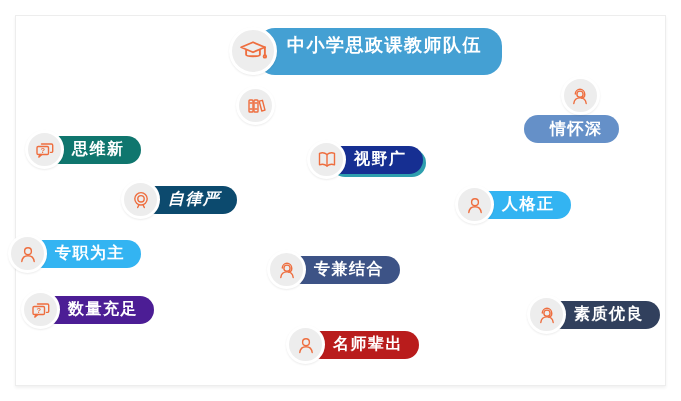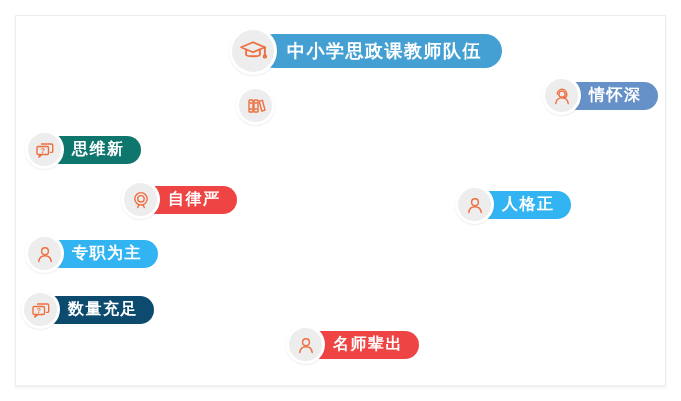--- a/index.html
+++ b/index.html
@@ -11,32 +11,32 @@
   .circle{position:relative;z-index:2;display:flex;align-items:center;justify-content:center;
           width:33px;height:33px;border-radius:50%;background:#ededed;border:3px solid #ffffff;
           box-sizing:content-box;color:var(--glyph,#ee6e3f);box-shadow:0 1px 2px rgba(0,0,0,0.08);}
   .circle svg{width:24px;height:24px;display:block;}
   .pill{position:relative;z-index:1;margin-left:-18px;display:flex;align-items:center;
         height:28px;padding:0 16px 0 26px;border-radius:15px;
         color:#ffffff;font-weight:bold;font-size:16px;letter-spacing:1.5px;white-space:nowrap;}
   
   .badge.big .circle{width:42px;height:42px;}
   .badge.big .circle svg{width:30px;height:30px;}
-  .badge.big .pill{height:34px;border-radius:18px;font-size:18px;padding:0 20px 0 30px;margin-left:-20px;}
+  .badge.big .pill{height:34px;border-radius:18px;font-size:18px;padding:0 20px 13px 30px;margin-left:-20px;}
   
   .badge.teal-shadow .pill{box-shadow:3px 3px 0 0 var(--teal,#2e9fae);}
   
   .b0{left:229px;top:27px;}
   .b1{left:236px;top:86px;}
-  .b2{left:542px;top:76px;}
+  .b2{left:542px;top:76px;flex-direction:column;}
   .b3{left:25px;top:130px;}
   .b4{left:307px;top:140px;}
   .b5{left:121px;top:180px;}
   .b6{left:455px;top:185px;}
-  .b7{left:25px;top:234px;}
+  .b7{left:8px;top:234px;}
   .b8{left:267px;top:250px;}
   .b9{left:21px;top:290px;}
   .b10{left:527px;top:295px;}
   .b11{left:286px;top:325px;}
 </style>
 </head>
 <body>
 
 <div class="stage">
   <div class="frame"></div>
@@ -82,30 +82,39 @@
       <svg viewBox="0 0 24 24" fill="none" stroke="currentColor" stroke-width="1.4" stroke-linejoin="round" stroke-linecap="round">
         <path d="M8.5 6 h10 a1.2 1.2 0 0 1 1.2 1.2 v6 a1.2 1.2 0 0 1 -1.2 1.2 h-1"></path>
         <rect x="4" y="8.5" width="11.5" height="8" rx="1.2"></rect>
         <path d="M7 16.5 l-1.2 2.6 l3 -2.6"></path>
         <text x="9.7" y="14.8" font-size="7.5" font-weight="bold" fill="currentColor" stroke="none" text-anchor="middle">?</text>
       </svg>
     </span>
     <span class="pill" style="background-color: #0f766e;">思维新</span>
   </div>
 
+  <div class="badge teal-shadow b4">
+    <span class="circle">
+      <svg viewBox="0 0 24 24" fill="none" stroke="currentColor" stroke-width="1.4" stroke-linejoin="round" stroke-linecap="round">
+        <path d="M12 6.5 C10 4.8 7 4.5 4.5 5.3 V16.8 C7 16 10 16.3 12 18 C14 16.3 17 16 19.5 16.8 V5.3 C17 4.5 14 4.8 12 6.5 Z"></path>
+        <path d="M12 6.5 V18"></path>
+      </svg>
+    </span>
+    <span class="pill" style="background-color: rgb(22, 47, 146);">视野广</span>
+  </div>
 
   <div class="badge b5">
     <span class="circle">
       <svg viewBox="0 0 24 24" fill="none" stroke="currentColor" stroke-width="1.4" stroke-linejoin="round" stroke-linecap="round">
         <circle cx="12" cy="10.8" r="6.2"></circle>
         <circle cx="12" cy="10.8" r="3.2"></circle>
         <path d="M10 16.6 l-1.3 2.9 M14 16.6 l1.3 2.9"></path>
       </svg>
     </span>
-    <span class="pill" style="background-color: #ef4444;">自律严</span>
+    <span class="pill" style="background-color: #0c4a6e; font-style: italic;">自律严</span>
   </div>
 
   <div class="badge b6">
     <span class="circle">
       <svg viewBox="0 0 24 24" fill="none" stroke="currentColor" stroke-width="1.4" stroke-linecap="round">
         <circle cx="12" cy="9.2" r="3.4"></circle>
         <path d="M5.8 19.5 C6.3 15.2 9 13.7 12 13.7 C15 13.7 17.7 15.2 18.2 19.5"></path>
       </svg>
     </span>
     <span class="pill" style="background-color: rgb(51, 180, 242); text-align: right;">人格正</span>
@@ -114,36 +123,58 @@
   <div class="badge b7">
     <span class="circle">
       <svg viewBox="0 0 24 24" fill="none" stroke="currentColor" stroke-width="1.4" stroke-linecap="round">
         <circle cx="12" cy="9.2" r="3.4"></circle>
         <path d="M5.8 19.5 C6.3 15.2 9 13.7 12 13.7 C15 13.7 17.7 15.2 18.2 19.5"></path>
       </svg>
     </span>
     <span class="pill" style="background-color: rgb(51, 180, 242);">专职为主</span>
   </div>
 
+  <div class="badge b8">
+    <span class="circle">
+      <svg viewBox="0 0 24 24" fill="none" stroke="currentColor" stroke-width="1.4" stroke-linecap="round">
+        <circle cx="12" cy="10.2" r="3.1"></circle>
+        <path d="M5.8 19.5 C6.3 15.2 9 13.9 12 13.9 C15 13.9 17.7 15.2 18.2 19.5"></path>
+        <path d="M7.3 10 a4.7 4.7 0 0 1 9.4 0"></path>
+        <path d="M16.7 10.5 c0.3 2 -1.2 3.4 -3.1 3.6"></path>
+      </svg>
+    </span>
+    <span class="pill" style="background-color: rgb(61, 83, 134);">专兼结合</span>
+  </div>
 
   <div class="badge b9">
     <span class="circle">
       <svg viewBox="0 0 24 24" fill="none" stroke="currentColor" stroke-width="1.4" stroke-linejoin="round" stroke-linecap="round">
         <path d="M8.5 6 h10 a1.2 1.2 0 0 1 1.2 1.2 v6 a1.2 1.2 0 0 1 -1.2 1.2 h-1"></path>
         <rect x="4" y="8.5" width="11.5" height="8" rx="1.2"></rect>
         <path d="M7 16.5 l-1.2 2.6 l3 -2.6"></path>
         <text x="9.7" y="14.8" font-size="7.5" font-weight="bold" fill="currentColor" stroke="none" text-anchor="middle">?</text>
       </svg>
     </span>
-    <span class="pill" style="background-color: #0c4a6e;">数量充足</span>
+    <span class="pill" style="background-color: #4c1d95;">数量充足</span>
   </div>
 
+  <div class="badge b10">
+    <span class="circle">
+      <svg viewBox="0 0 24 24" fill="none" stroke="currentColor" stroke-width="1.4" stroke-linecap="round">
+        <circle cx="12" cy="10.2" r="3.1"></circle>
+        <path d="M5.8 19.5 C6.3 15.2 9 13.9 12 13.9 C15 13.9 17.7 15.2 18.2 19.5"></path>
+        <path d="M7.3 10 a4.7 4.7 0 0 1 9.4 0"></path>
+        <path d="M16.7 10.5 c0.3 2 -1.2 3.4 -3.1 3.6"></path>
+      </svg>
+    </span>
+    <span class="pill" style="background-color: rgb(49, 64, 93);">素质优良</span>
+  </div>
 
   <div class="badge b11">
     <span class="circle">
       <svg viewBox="0 0 24 24" fill="none" stroke="currentColor" stroke-width="1.4" stroke-linecap="round">
         <circle cx="12" cy="9.2" r="3.4"></circle>
         <path d="M5.8 19.5 C6.3 15.2 9 13.7 12 13.7 C15 13.7 17.7 15.2 18.2 19.5"></path>
       </svg>
     </span>
-    <span class="pill" style="background-color: #ef4444;">名师辈出</span>
+    <span class="pill" style="background-color: #b91c1c;">名师辈出</span>
   </div>
 </div>
 
 </body></html>

